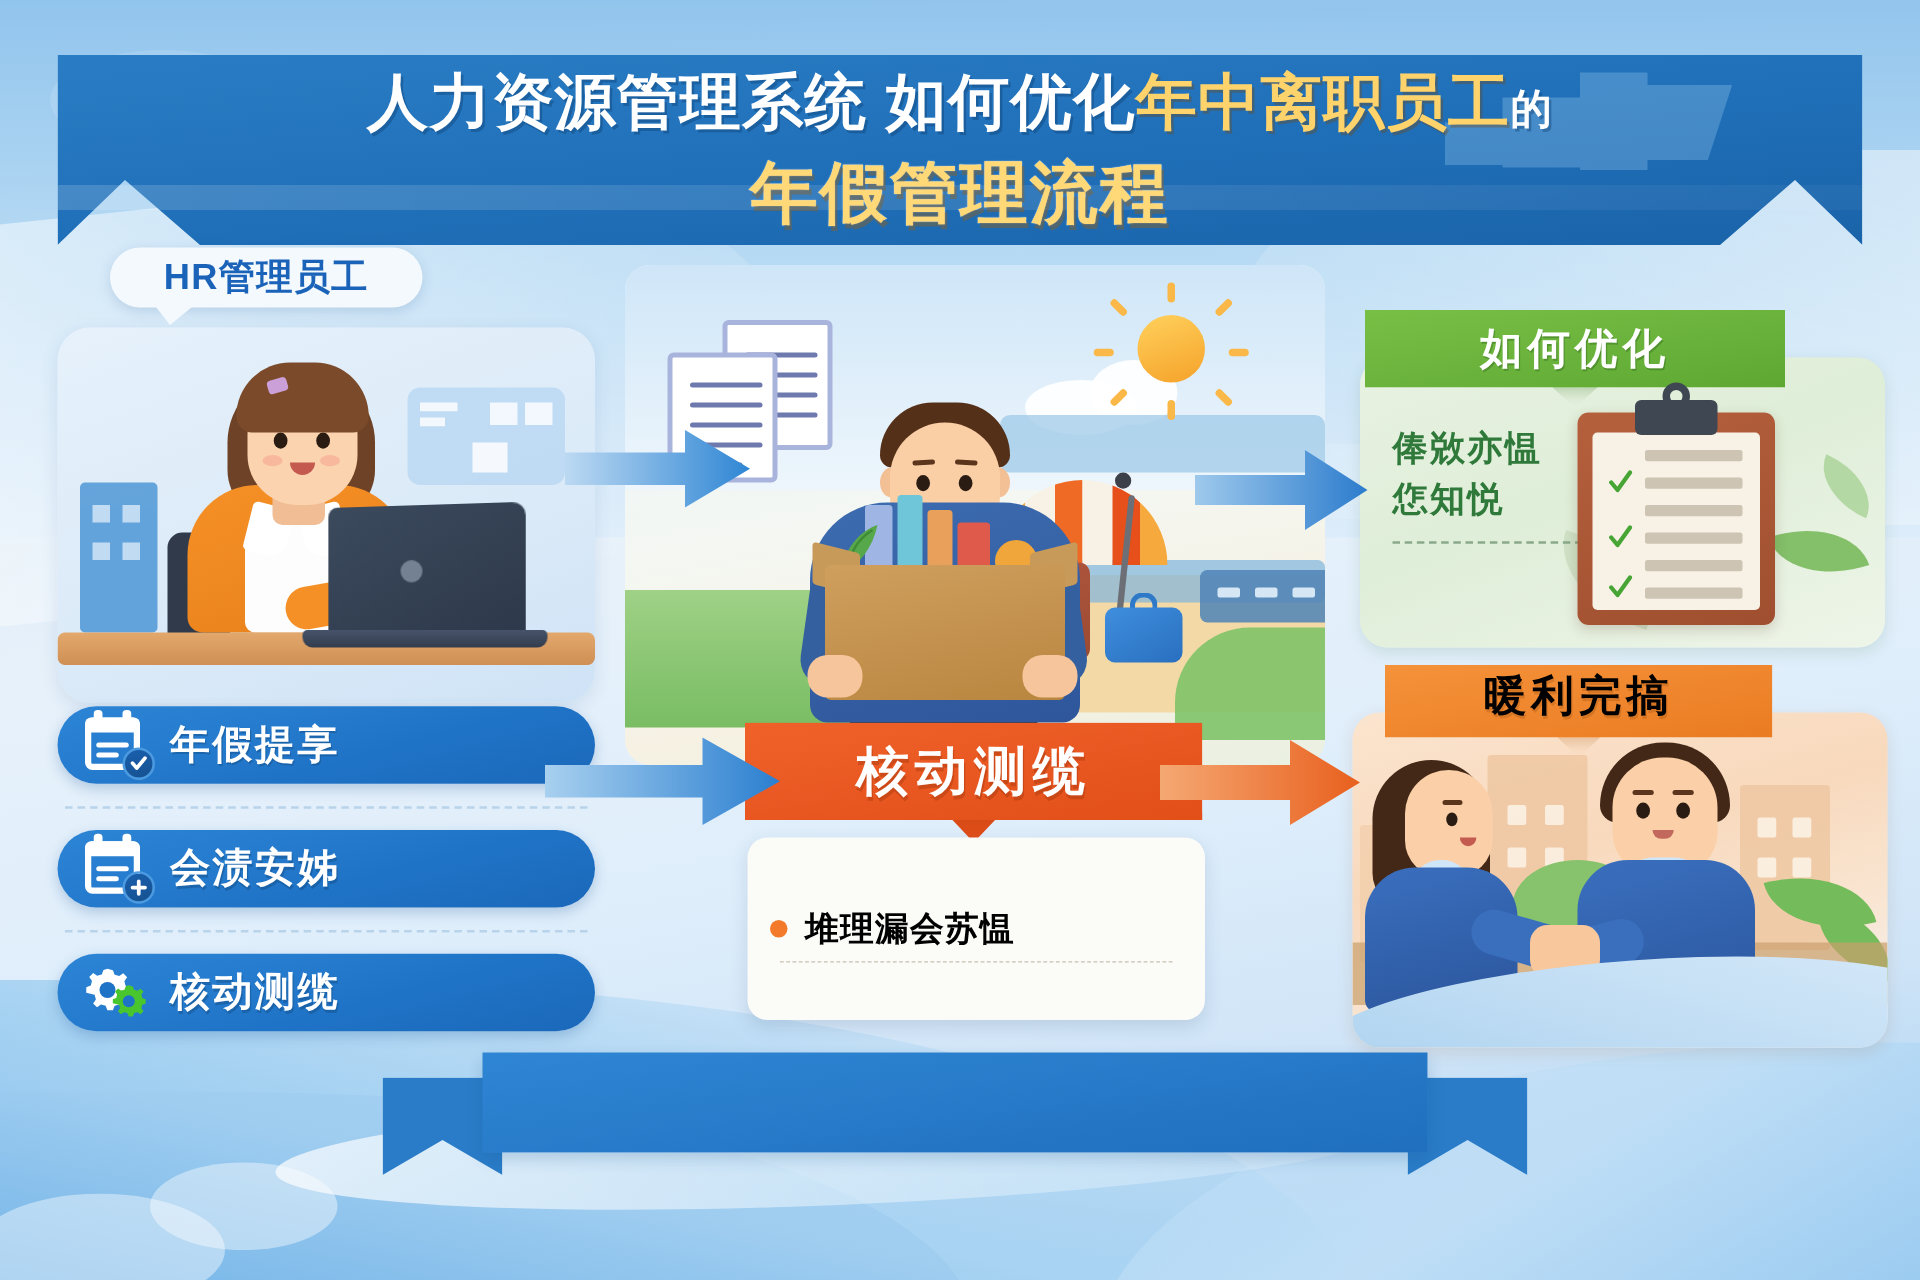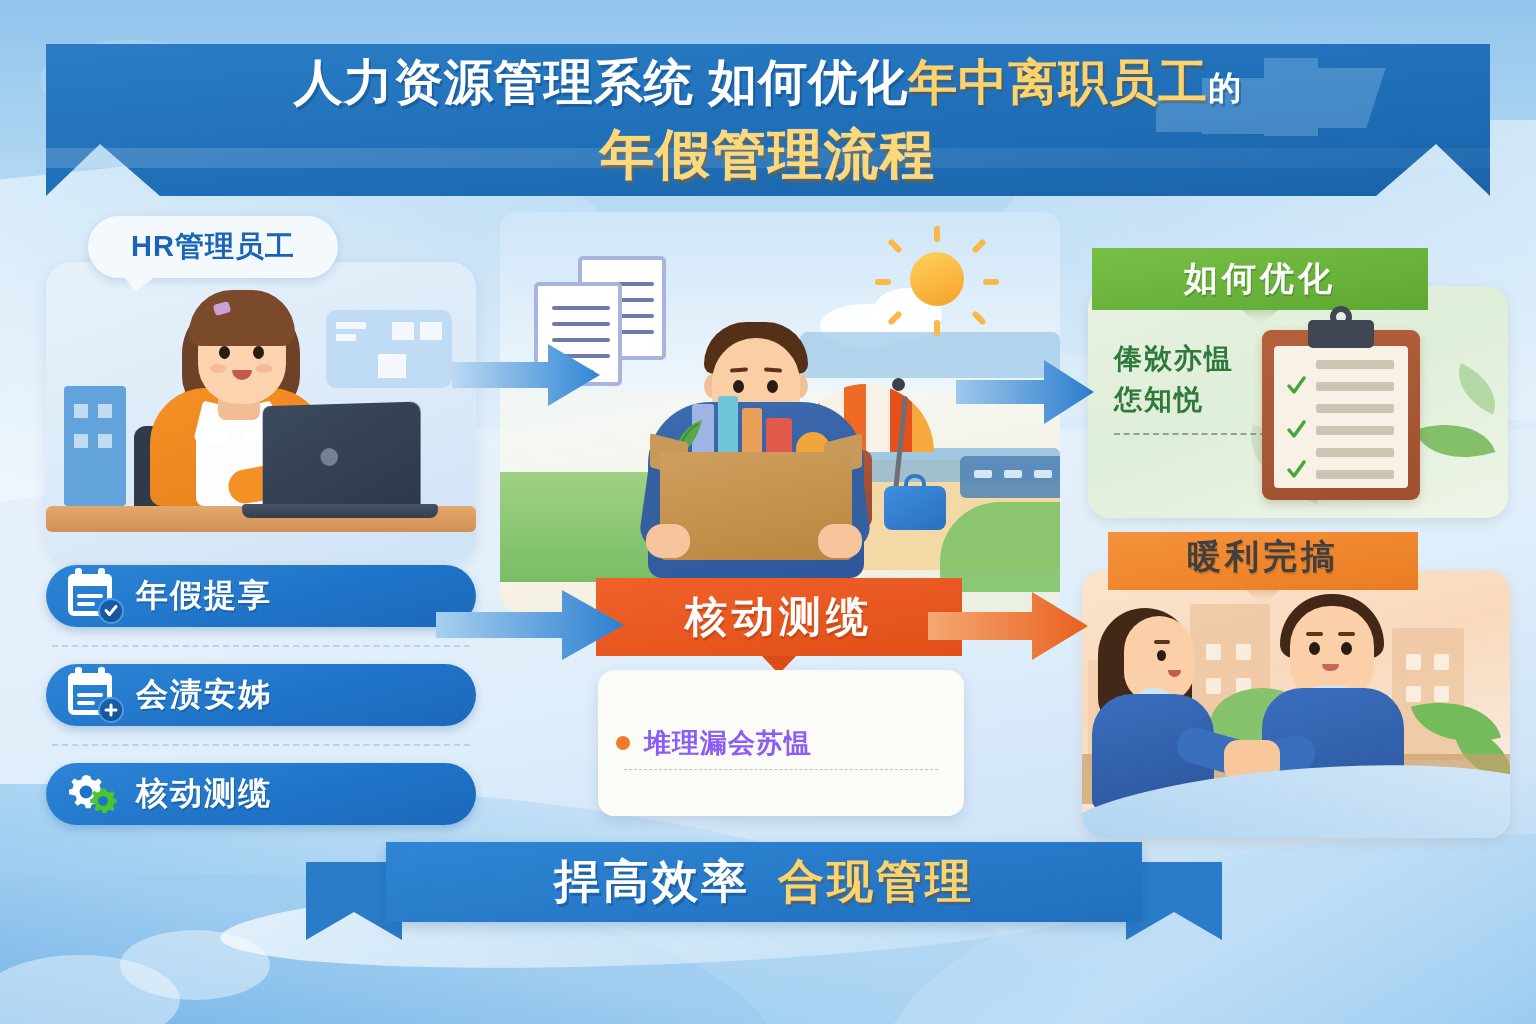--- a/index.html
+++ b/index.html
@@ -131,21 +131,21 @@
   .w-hairclip{ position:absolute; left:168px; bottom:248px; width:16px; height:11px; background:#cba0d8; border-radius:3px; transform:rotate(-16deg);}
   .eye{ position:absolute; width:11px; height:13px; background:#2a1c12; border-radius:50%;}
   .brow{ position:absolute; width:18px; height:4px; background:#5b351c; border-radius:3px;}
   .mouth{ position:absolute; width:20px; height:10px; background:#c3594f; border-radius:0 0 12px 12px;}
   .cheek{ position:absolute; width:16px; height:9px; background:#f4a392; opacity:.55; border-radius:50%;}
   .w-arm{ position:absolute; left:182px; bottom:64px; width:96px; height:34px; background:#f59026; border-radius:20px; transform:rotate(-10deg);}
   .w-hand{ position:absolute; left:256px; bottom:72px; width:38px; height:26px; background:#f7caa3; border-radius:14px;}
 
   
   .bubble{
-    position:absolute; left:88px; top:216px; width:250px; height:62px;
+    position:absolute; left:88px; top:198px; width:250px; height:48px;
     background:#f4f9fe; border-radius:34px;
     box-shadow:0 3px 10px rgba(40,90,150,.18);
     display:flex; align-items:center; justify-content:center; z-index:8;text-align:right;
   }
   .bubble span{ color:#1a63b8; font-size:29px; font-weight:bold; letter-spacing:1px;}
   .bubble:after{
     content:""; position:absolute; left:34px; bottom:-14px; width:0; height:0;
     border-left:14px solid transparent; border-right:22px solid transparent;
     border-top:18px solid #f4f9fe;
   }
@@ -260,21 +260,21 @@
     clip-path:polygon(0 0,366px 0,366px 6px,200px 6px,183px 24px,166px 6px,0 6px);
   }
   .center-list{
     position:absolute; left:598px; top:670px; width:366px; height:146px;
     background:#fbfbf8; border-radius:16px; z-index:7;
     box-shadow:0 5px 14px rgba(60,90,130,.16);
     padding:16px 18px; display:flex; flex-direction:column; justify-content:center;
   }
   .cl-row{ display:flex; align-items:center; gap:14px; height:52px;}
   .cl-dot{ width:14px; height:14px; border-radius:50%; background:#f27a2a; flex:0 0 14px;}
-  .cl-txt{ color:#8b5cf6; font-size:27px; font-weight:bold; letter-spacing:1px;}
+  .cl-txt{ color:#000000; font-size:27px; font-weight:bold; letter-spacing:1px;}
   .cl-sep{ height:1px; border-top:1px dashed #c8c0ad; margin:0 8px;}
 
   
   .green-card{
     position:absolute; left:1088px; top:286px; width:420px; height:232px;
     border-radius:22px; overflow:hidden;
     background:linear-gradient(160deg,#e8f2e2 0%,#dfeed8 45%,#eef5e9 100%);
     box-shadow:0 4px 12px rgba(60,110,60,.14);
   }
   .gc-leaf{ position:absolute; background:#bfd6b2; border-radius:0 100% 0 100%;}
@@ -321,21 +321,21 @@
              background:linear-gradient(20deg,#a7cfee,#d8eaf9); border-radius:50% 50% 0 0; transform:rotate(-4deg);}
   .orange-ribbon{
     position:absolute; left:1108px; top:532px; width:310px; height:58px; z-index:7;
     background:linear-gradient(170deg,#f5923a,#ea7c22);
     clip-path:polygon(0 0,310px 0,310px 58px,172px 58px,155px 74px,138px 58px,0 58px);
     box-shadow:0 4px 9px rgba(175,95,25,.25);
   }
   .orange-ribbon-txt{
     position:absolute; left:1108px; top:532px; width:310px; height:50px; z-index:8;
     display:flex; align-items:center; justify-content:center;
-    color:#404040; font-size:34px; font-weight:bold; letter-spacing:4px;
+    color:#000000; font-size:34px; font-weight:bold; letter-spacing:4px;
     text-shadow:1px 2px 0 rgba(165,85,20,.35);
   }
   
   .p-body{ position:absolute; border-radius:40px 40px 10px 10px; background:linear-gradient(165deg,#3a6fbe,#2b559c);}
   .p-shirt{ position:absolute; background:#cfe6f8; border-radius:22px 22px 4px 4px;}
   .p-face{ position:absolute; background:#fbd0a8; border-radius:40px 40px 34px 34px;}
   .p-hair{ position:absolute; background:#432817; }
   .p-arm{ position:absolute; background:#3a6fbe; border-radius:18px;}
   .p-hand{ position:absolute; background:#f8c79c; border-radius:14px;}
 
@@ -731,18 +731,14 @@
       <stop offset="0" stop-color="#f5a873"></stop>
           <stop offset="1" stop-color="#e8601e"></stop>
         </linearGradient>
       </defs>
     <path d="M0 30 H104 V10 L160 44 L104 78 V58 H0 Z" fill="url(#ag4)"></path>
   </svg>
 
   <div class="br-tailL"></div>
   <div class="br-tailR"></div>
   <div class="bottom-ribbon"></div>
-  <div class="br-txt">
-    <span class="t-white">捍高效率</span>
-    <span class="t-yellow">合现管理</span>
-  </div>
 
 </div>
 
 </body></html>

